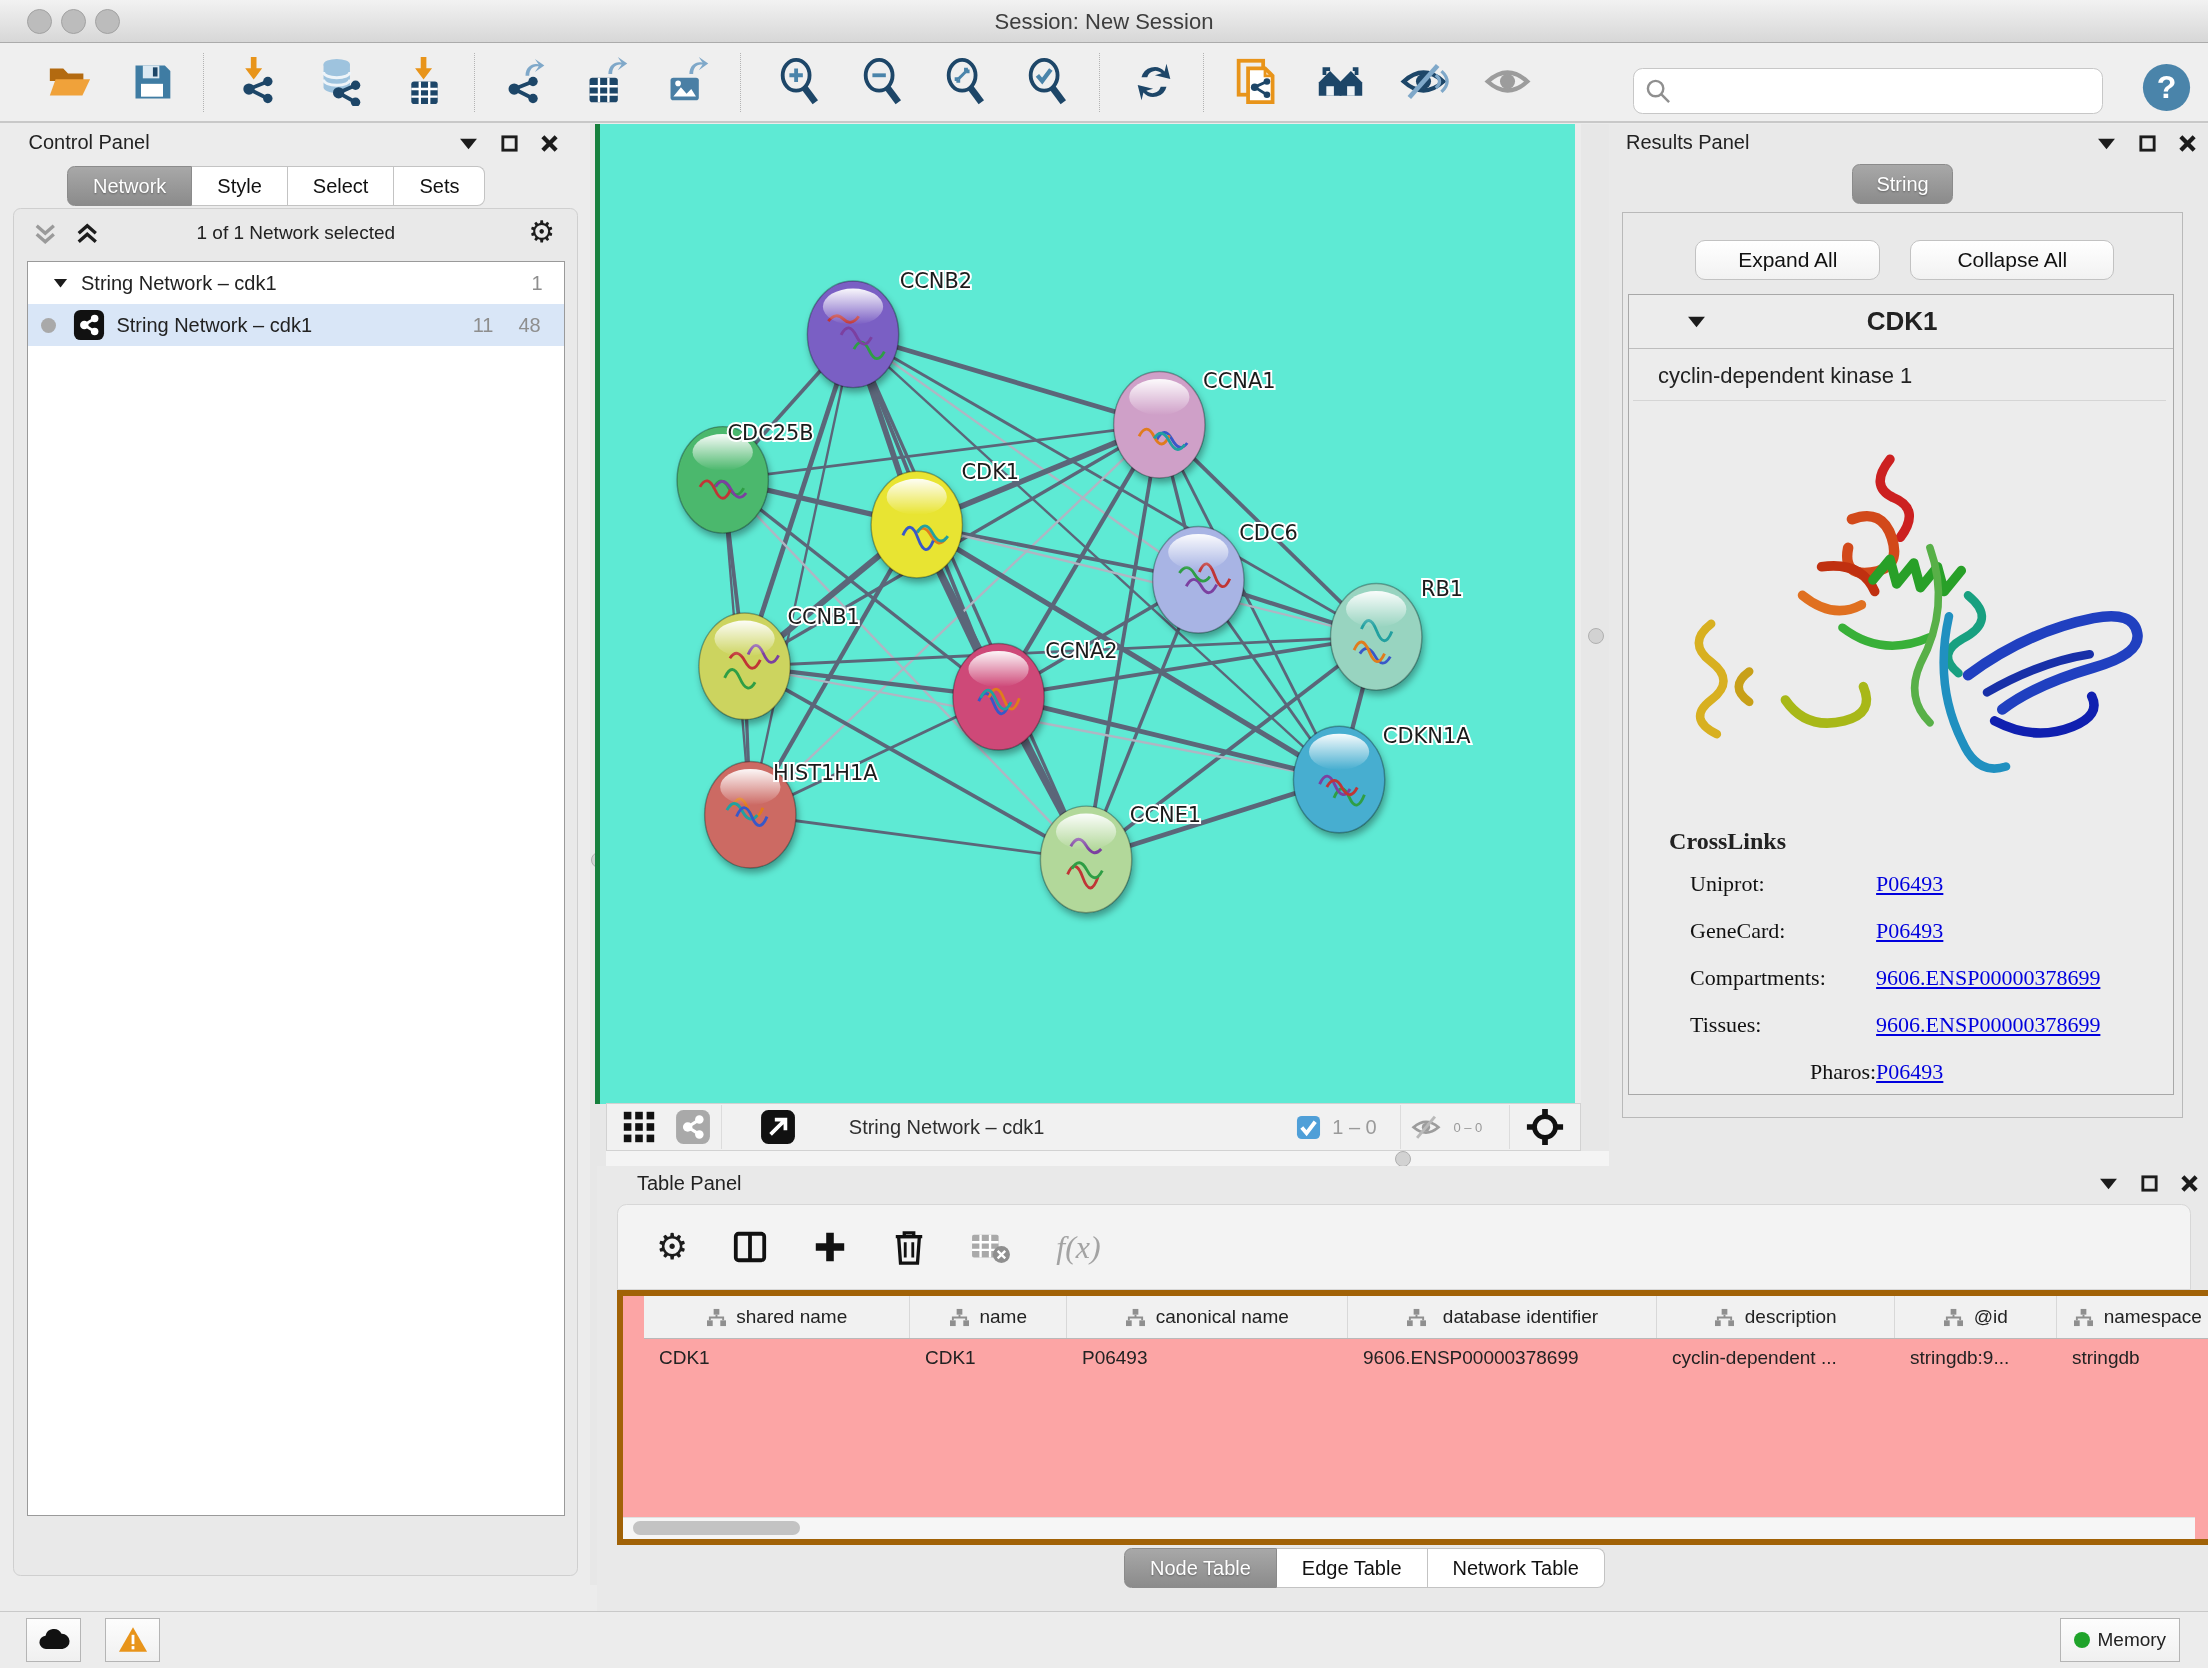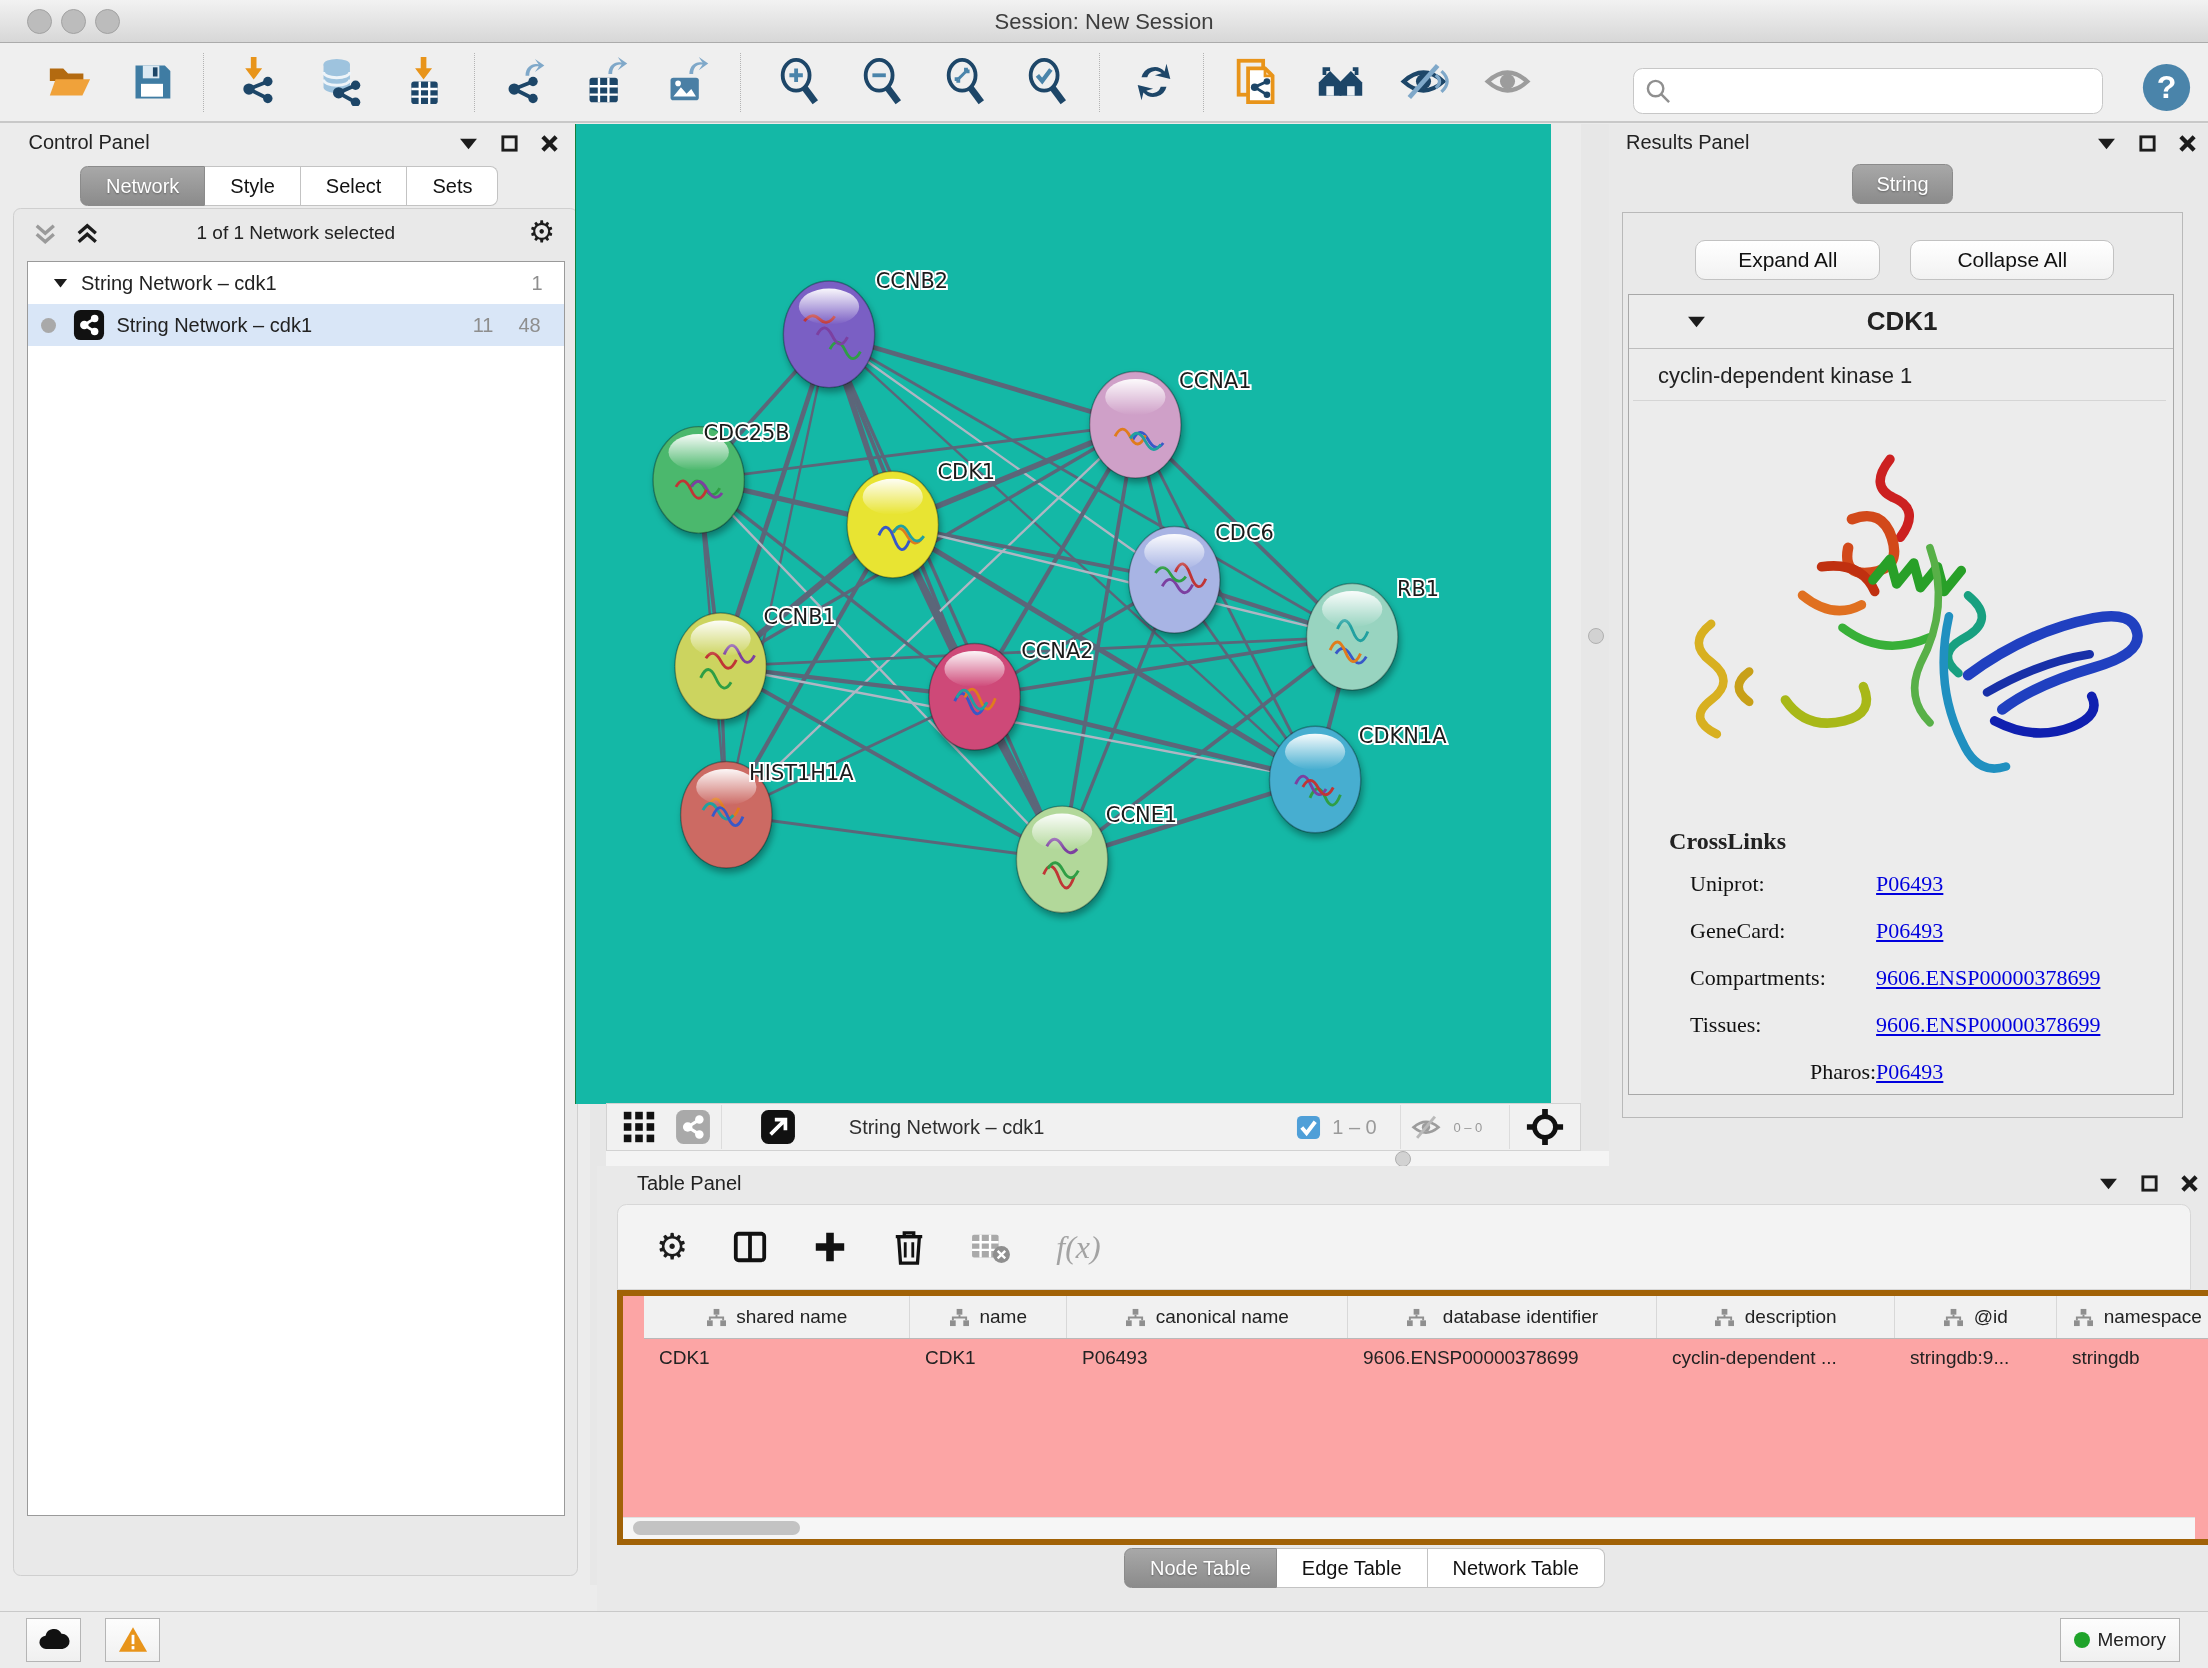--- a/index.html
+++ b/index.html
@@ -32,21 +32,21 @@
     text-shadow:0 1px 1.9px rgba(0,0,0,.35);}
   
   .ctrl{left:0;top:124px;width:590px;height:1461px;}
   .ctrl-body{left:13.3px;top:84px;width:563px;height:1366px;background:#e9e9e9;
     border:1px solid #cfcfcf;border-radius:7.6px;}
   .treebox{left:12.4px;top:52px;width:536px;height:1253px;background:#fff;border:1px solid #9a9a9a;}
   .trow{height:42px;display:flex;align-items:center;font-size:20px;}
   .trow .cnt{color:#8e8e8e;}
   .selrow{background:#d9e6f7;}
   
-  .canvas{left:575px;top:124px;width:975px;height:980px;background:#14b8a6;border-left:1px solid #15803d;}
+  .canvas{left:595px;top:124px;width:975px;height:980px;background:#5eead4;border-left:5px solid #15803d;}
   .netbar{left:606px;top:1103px;width:975px;height:48px;background:#f1f1f1;
     border:1px solid #d2d2d2;display:flex;align-items:center;box-sizing:border-box;}
   .nbsep{width:0;height:44px;border-left:1px solid #dcdcdc;margin:0 9.5px;}
   
   .results{left:1609px;top:124px;width:599px;height:1042px;background:#e9e9e9;}
   .rbox{left:13.3px;top:88px;width:559px;height:904px;border:1.9px solid #b9b9b9;background:#e9e9e9;}
   .rinner{left:4.8px;top:81px;width:544px;height:799px;border:1.9px solid #a8a8a8;background:#ececec;}
   .btn{background:linear-gradient(#ffffff,#f2f2f2);border:1px solid #c2c2c2;border-radius:10px;
     font-size:21px;text-align:center;color:#111;}
   .xlink{color:#0000de;text-decoration:underline;font-family:"Liberation Serif",serif;font-size:22px;}
@@ -252,21 +252,21 @@
     <svg width="21" height="15" viewBox="0 0 22 16">
         <polygon points="2,3 20,3 11,14" fill="#1c1c1c"></polygon>
       </svg>
     <svg width="19" height="19" viewBox="0 0 20 20">
         <rect x="3" y="3" width="14" height="14" fill="none" stroke="#1c1c1c" stroke-width="3"></rect>
       </svg>
     <svg width="19" height="19" viewBox="0 0 20 20">
         <path d="M3 3 L17 17 M17 3 L3 17" stroke="#1c1c1c" stroke-width="4.5"></path>
       </svg>
   </div>
-  <div class="abs seg" style="left:80px;top:42px" id="ctrl-tabs">
+  <div class="abs seg" style="left:67px;top:42px" id="ctrl-tabs">
       <div class="tab active">Network</div>
       <div class="tab">Style</div>
       <div class="tab">Select</div>
       <div class="tab">Sets</div>
     </div>
   <div class="abs ctrl-body">
     <div class="abs" style="left:17px;top:11.4px;display:flex;gap:13.3px">
       <svg width="28.5" height="28.5" viewBox="0 0 30 30">
         <path d="M6 6 l9 8 9-8 M6 15 l9 8 9-8" stroke="#9a9a9a" stroke-width="3.5" fill="none"></path>
         </svg>

